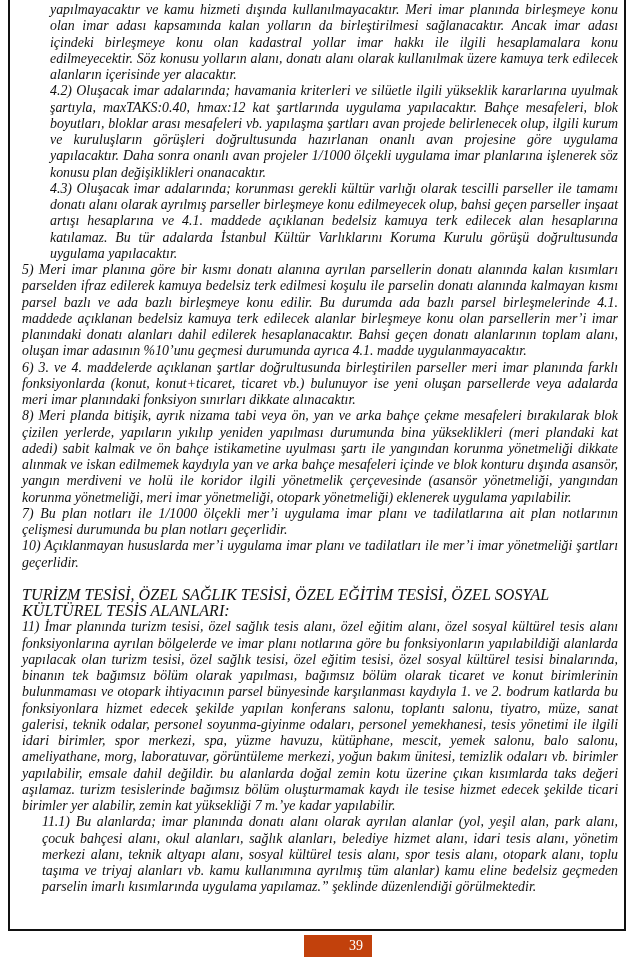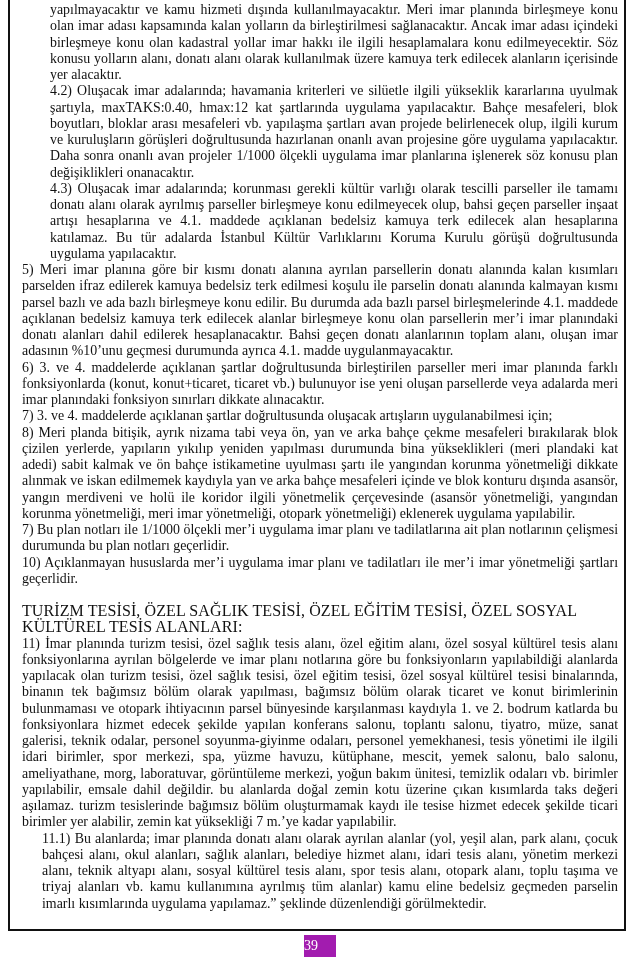--- a/index.html
+++ b/index.html
@@ -26,20 +26,21 @@
       box-sizing: content-box;
     }
     .content {
       position: absolute;
       left: 22px;
       top: 2px;
       width: 596px;
       font-size: 13.9px;
       line-height: 16.25px;
       text-align: justify;
+      font-style: italic;
     }
     .para {
       margin: 0;
       padding: 0;
     }
     .sub {
       padding-left: 28px;
     }
     .sub2 {
       padding-left: 20px;
@@ -56,39 +57,39 @@
       text-align: left;
       margin: 0;
       letter-spacing: 0.1px;
     }
     .page-number {
       position: absolute;
       left: 304px;
       top: 935px;
       width: 32px;
       height: 22px;
-      background: #a21caf;
+      background: #c2410c;
       color: #ffffff;
       font-size: 14px;
       line-height: 22px;
-      text-align: left;
+      text-align: center;
+      padding-left: 36px;
     }
   </style>
 </head>
 <body>
 
 <div class="page-frame"></div>
 
 <div class="content">
   <p class="para sub last-line-left">yapılmayacaktır ve kamu hizmeti dışında kullanılmayacaktır. Meri imar planında birleşmeye konu olan imar adası kapsamında kalan yolların da birleştirilmesi sağlanacaktır. Ancak imar adası içindeki birleşmeye konu olan kadastral yollar imar hakkı ile ilgili hesaplamalara konu edilmeyecektir. Söz konusu yolların alanı, donatı alanı olarak kullanılmak üzere kamuya terk edilecek alanların içerisinde yer alacaktır.</p>
   <p class="para sub last-line-left">4.2) Oluşacak imar adalarında; havamania kriterleri ve silüetle ilgili yükseklik kararlarına uyulmak şartıyla, maxTAKS:0.40, hmax:12 kat şartlarında uygulama yapılacaktır. Bahçe mesafeleri, blok boyutları, bloklar arası mesafeleri vb. yapılaşma şartları avan projede belirlenecek olup, ilgili kurum ve kuruluşların görüşleri doğrultusunda hazırlanan onanlı avan projesine göre uygulama yapılacaktır. Daha sonra onanlı avan projeler 1/1000 ölçekli uygulama imar planlarına işlenerek söz konusu plan değişiklikleri onanacaktır.</p>
   <p class="para sub last-line-left">4.3) Oluşacak imar adalarında; korunması gerekli kültür varlığı olarak tescilli parseller ile tamamı donatı alanı olarak ayrılmış parseller birleşmeye konu edilmeyecek olup, bahsi geçen parseller inşaat artışı hesaplarına ve 4.1. maddede açıklanan bedelsiz kamuya terk edilecek alan hesaplarına katılamaz. Bu tür adalarda İstanbul Kültür Varlıklarını Koruma Kurulu görüşü doğrultusunda uygulama yapılacaktır.</p>
   <p class="para last-line-left">5) Meri imar planına göre bir kısmı donatı alanına ayrılan parsellerin donatı alanında kalan kısımları parselden ifraz edilerek kamuya bedelsiz terk edilmesi koşulu ile parselin donatı alanında kalmayan kısmı parsel bazlı ve ada bazlı birleşmeye konu edilir. Bu durumda ada bazlı parsel birleşmelerinde 4.1. maddede açıklanan bedelsiz kamuya terk edilecek alanlar birleşmeye konu olan parsellerin mer’i imar planındaki donatı alanları dahil edilerek hesaplanacaktır. Bahsi geçen donatı alanlarının toplam alanı, oluşan imar adasının %10’unu geçmesi durumunda ayrıca 4.1. madde uygulanmayacaktır.</p>
   <p class="para last-line-left">6) 3. ve 4. maddelerde açıklanan şartlar doğrultusunda birleştirilen parseller meri imar planında farklı fonksiyonlarda (konut, konut+ticaret, ticaret vb.) bulunuyor ise yeni oluşan parsellerde veya adalarda meri imar planındaki fonksiyon sınırları dikkate alınacaktır.</p>
-  <p class="para last-line-left">7) 3. ve 4. maddelerde açıklanan şartlar doğrultusunda oluşacak artışların uygulanabilmesi için;</p>
   <p class="para last-line-left">8) Meri planda bitişik, ayrık nizama tabi veya ön, yan ve arka bahçe çekme mesafeleri bırakılarak blok çizilen yerlerde, yapıların yıkılıp yeniden yapılması durumunda bina yükseklikleri (meri plandaki kat adedi) sabit kalmak ve ön bahçe istikametine uyulması şartı ile yangından korunma yönetmeliği dikkate alınmak ve iskan edilmemek kaydıyla yan ve arka bahçe mesafeleri içinde ve blok konturu dışında asansör, yangın merdiveni ve holü ile koridor ilgili yönetmelik çerçevesinde (asansör yönetmeliği,  yangından korunma yönetmeliği, meri imar yönetmeliği, otopark yönetmeliği) eklenerek uygulama yapılabilir.</p>
   <p class="para last-line-left">7) Bu plan notları ile 1/1000 ölçekli mer’i uygulama imar planı ve tadilatlarına ait plan notlarının çelişmesi durumunda bu plan notları geçerlidir.</p>
   <p class="para last-line-left">10) Açıklanmayan hususlarda mer’i uygulama imar planı ve tadilatları ile mer’i imar yönetmeliği şartları geçerlidir.</p>
   <div class="gap"></div>
   <p class="section-heading">TURİZM TESİSİ, ÖZEL SAĞLIK TESİSİ, ÖZEL EĞİTİM TESİSİ, ÖZEL SOSYAL KÜLTÜREL TESİS ALANLARI:</p>
   <p class="para last-line-left">11) İmar planında turizm tesisi, özel sağlık tesis alanı, özel eğitim alanı, özel sosyal kültürel tesis alanı fonksiyonlarına ayrılan bölgelerde ve imar planı notlarına göre bu fonksiyonların yapılabildiği alanlarda yapılacak olan turizm tesisi, özel sağlık tesisi, özel eğitim tesisi, özel sosyal kültürel tesisi binalarında, binanın tek bağımsız bölüm olarak yapılması, bağımsız bölüm olarak ticaret ve konut birimlerinin bulunmaması ve otopark ihtiyacının parsel bünyesinde karşılanması kaydıyla 1. ve 2. bodrum katlarda bu fonksiyonlara hizmet edecek şekilde yapılan konferans salonu, toplantı salonu, tiyatro, müze, sanat galerisi, teknik odalar, personel soyunma-giyinme odaları, personel yemekhanesi, tesis yönetimi ile ilgili idari birimler, spor merkezi, spa, yüzme havuzu, kütüphane, mescit, yemek salonu, balo salonu, ameliyathane, morg, laboratuvar, görüntüleme merkezi, yoğun bakım ünitesi, temizlik odaları vb. birimler yapılabilir, emsale dahil değildir. bu alanlarda doğal zemin kotu üzerine çıkan kısımlarda taks değeri aşılamaz. turizm tesislerinde bağımsız bölüm oluşturmamak kaydı ile tesise hizmet edecek şekilde ticari birimler yer alabilir, zemin kat yüksekliği 7 m.’ye kadar yapılabilir.</p>
   <p class="para sub2 last-line-left">11.1) Bu alanlarda; imar planında donatı alanı olarak ayrılan alanlar (yol, yeşil alan, park alanı, çocuk bahçesi alanı, okul alanları, sağlık alanları, belediye hizmet alanı, idari tesis alanı, yönetim merkezi alanı, teknik altyapı alanı, sosyal kültürel tesis alanı, spor tesis alanı, otopark alanı, toplu taşıma ve triyaj alanları vb. kamu kullanımına ayrılmış tüm alanlar) kamu eline bedelsiz geçmeden parselin imarlı kısımlarında uygulama yapılamaz.” şeklinde düzenlendiği görülmektedir.</p>
 </div>
 
 <div class="page-number">39</div>

